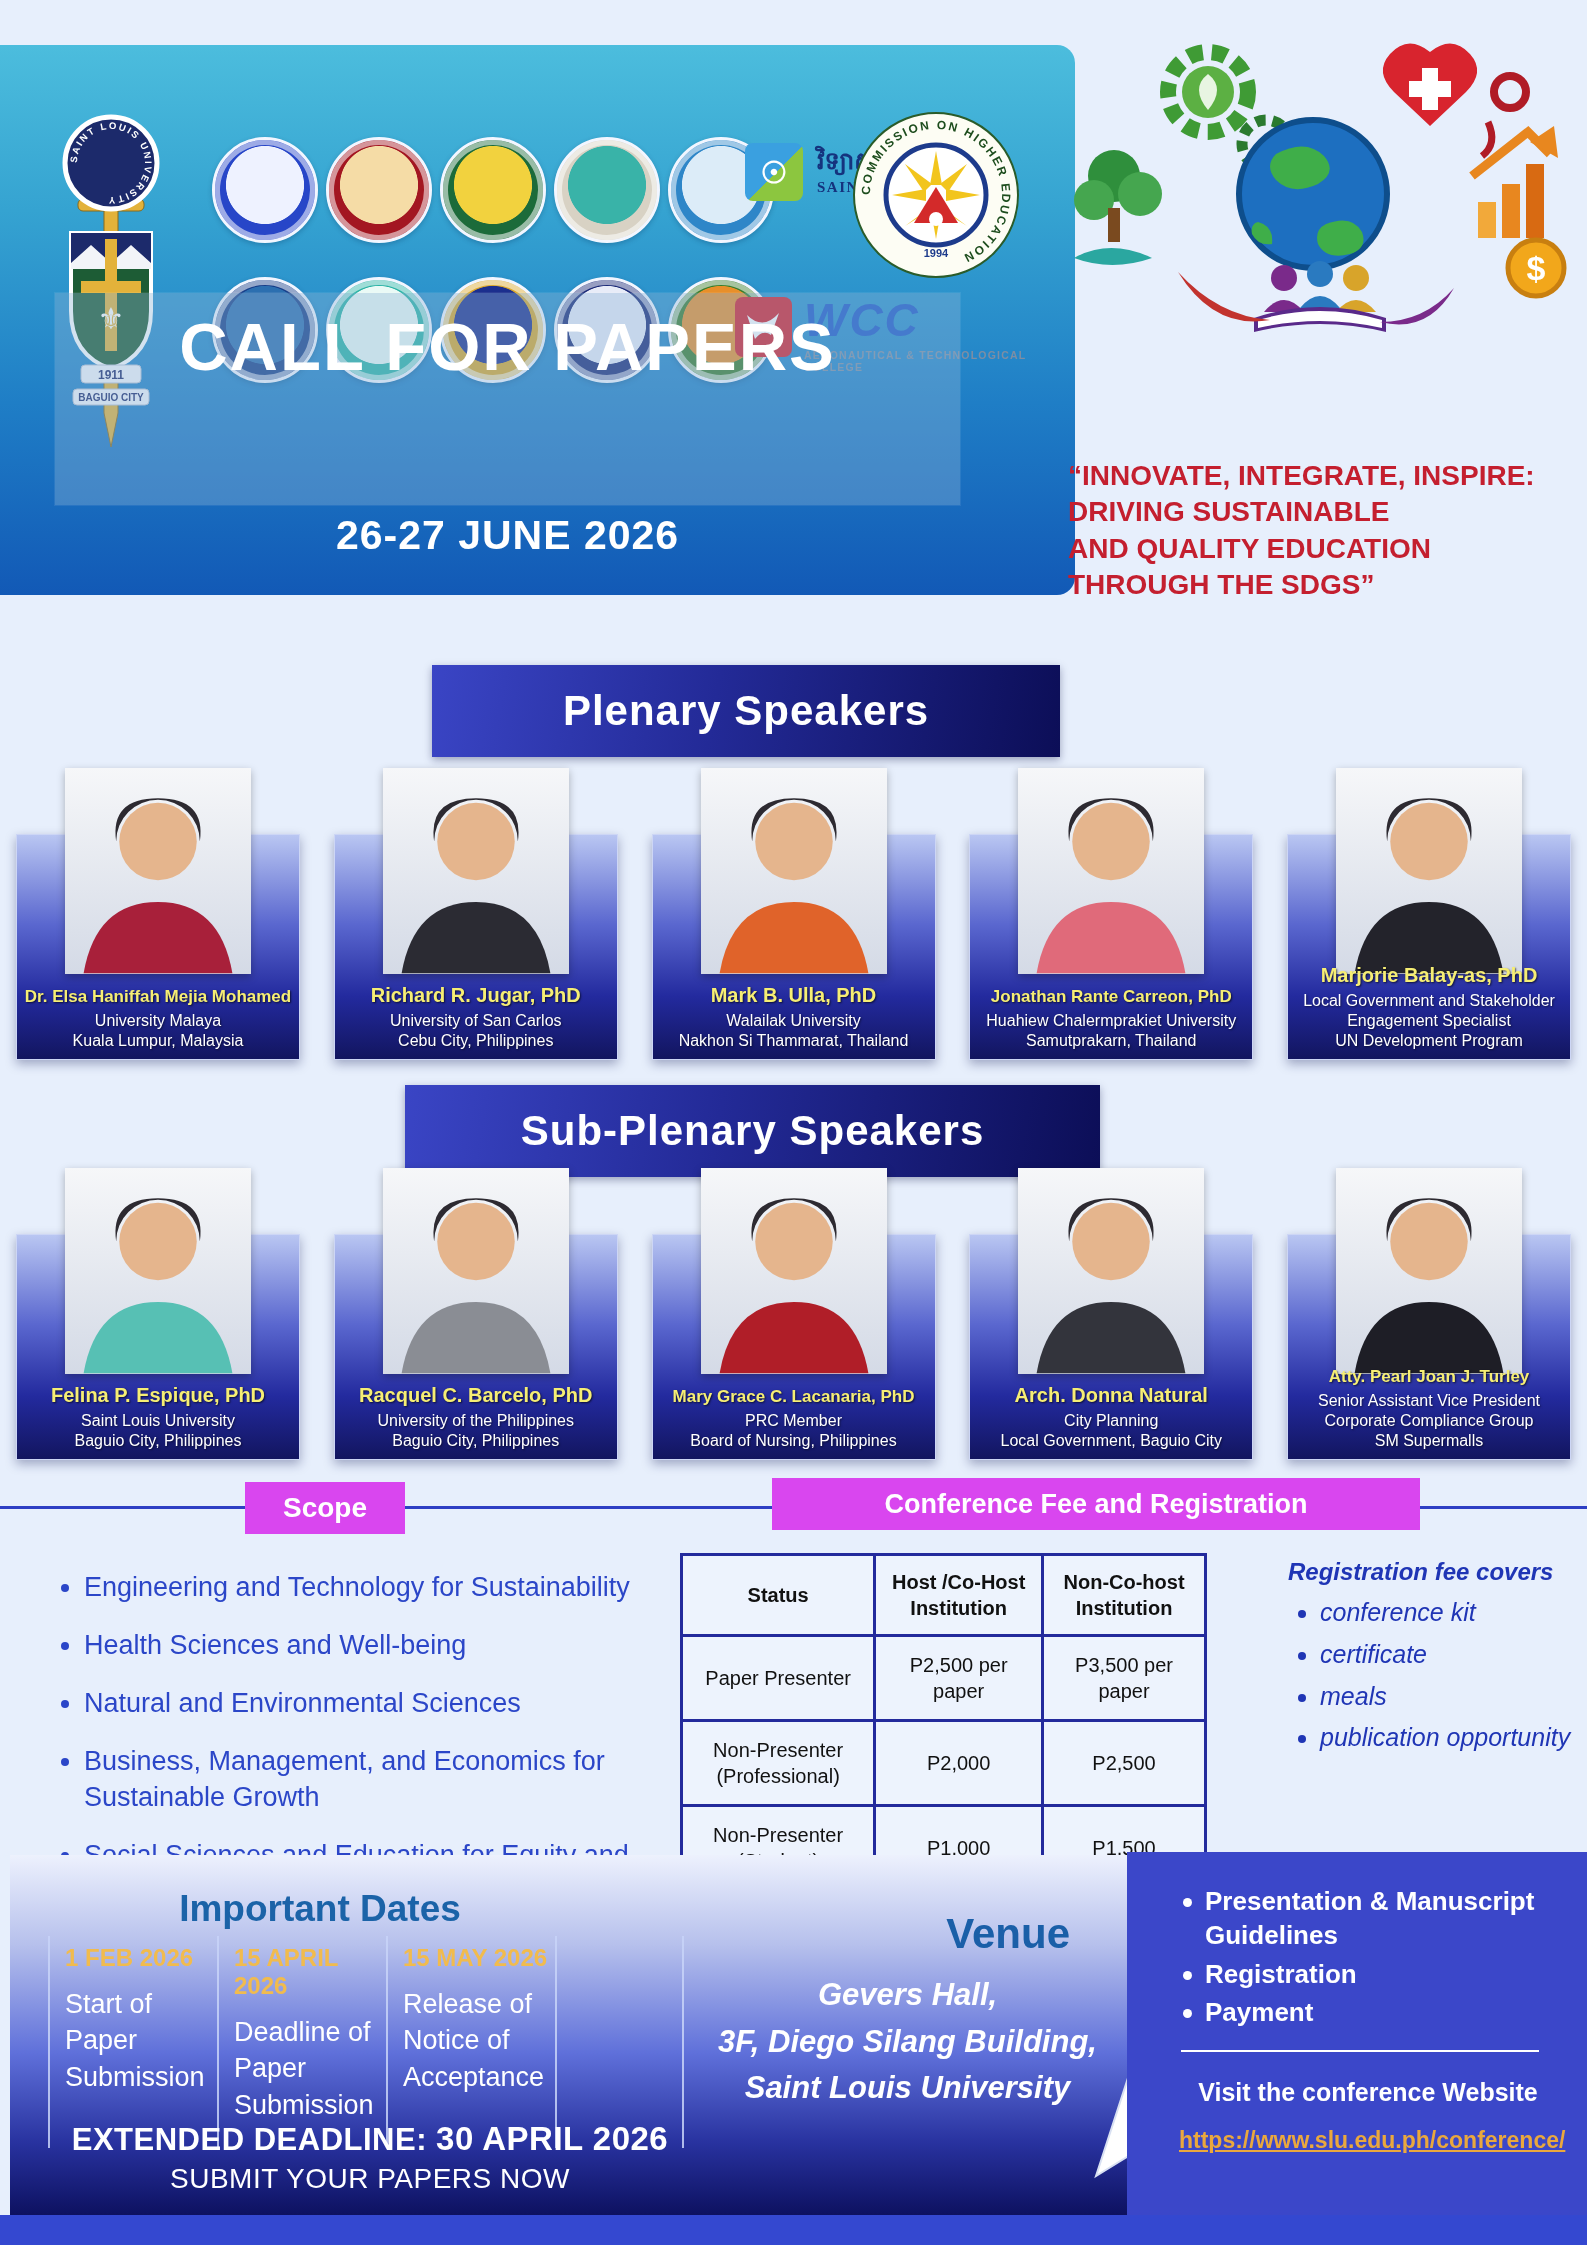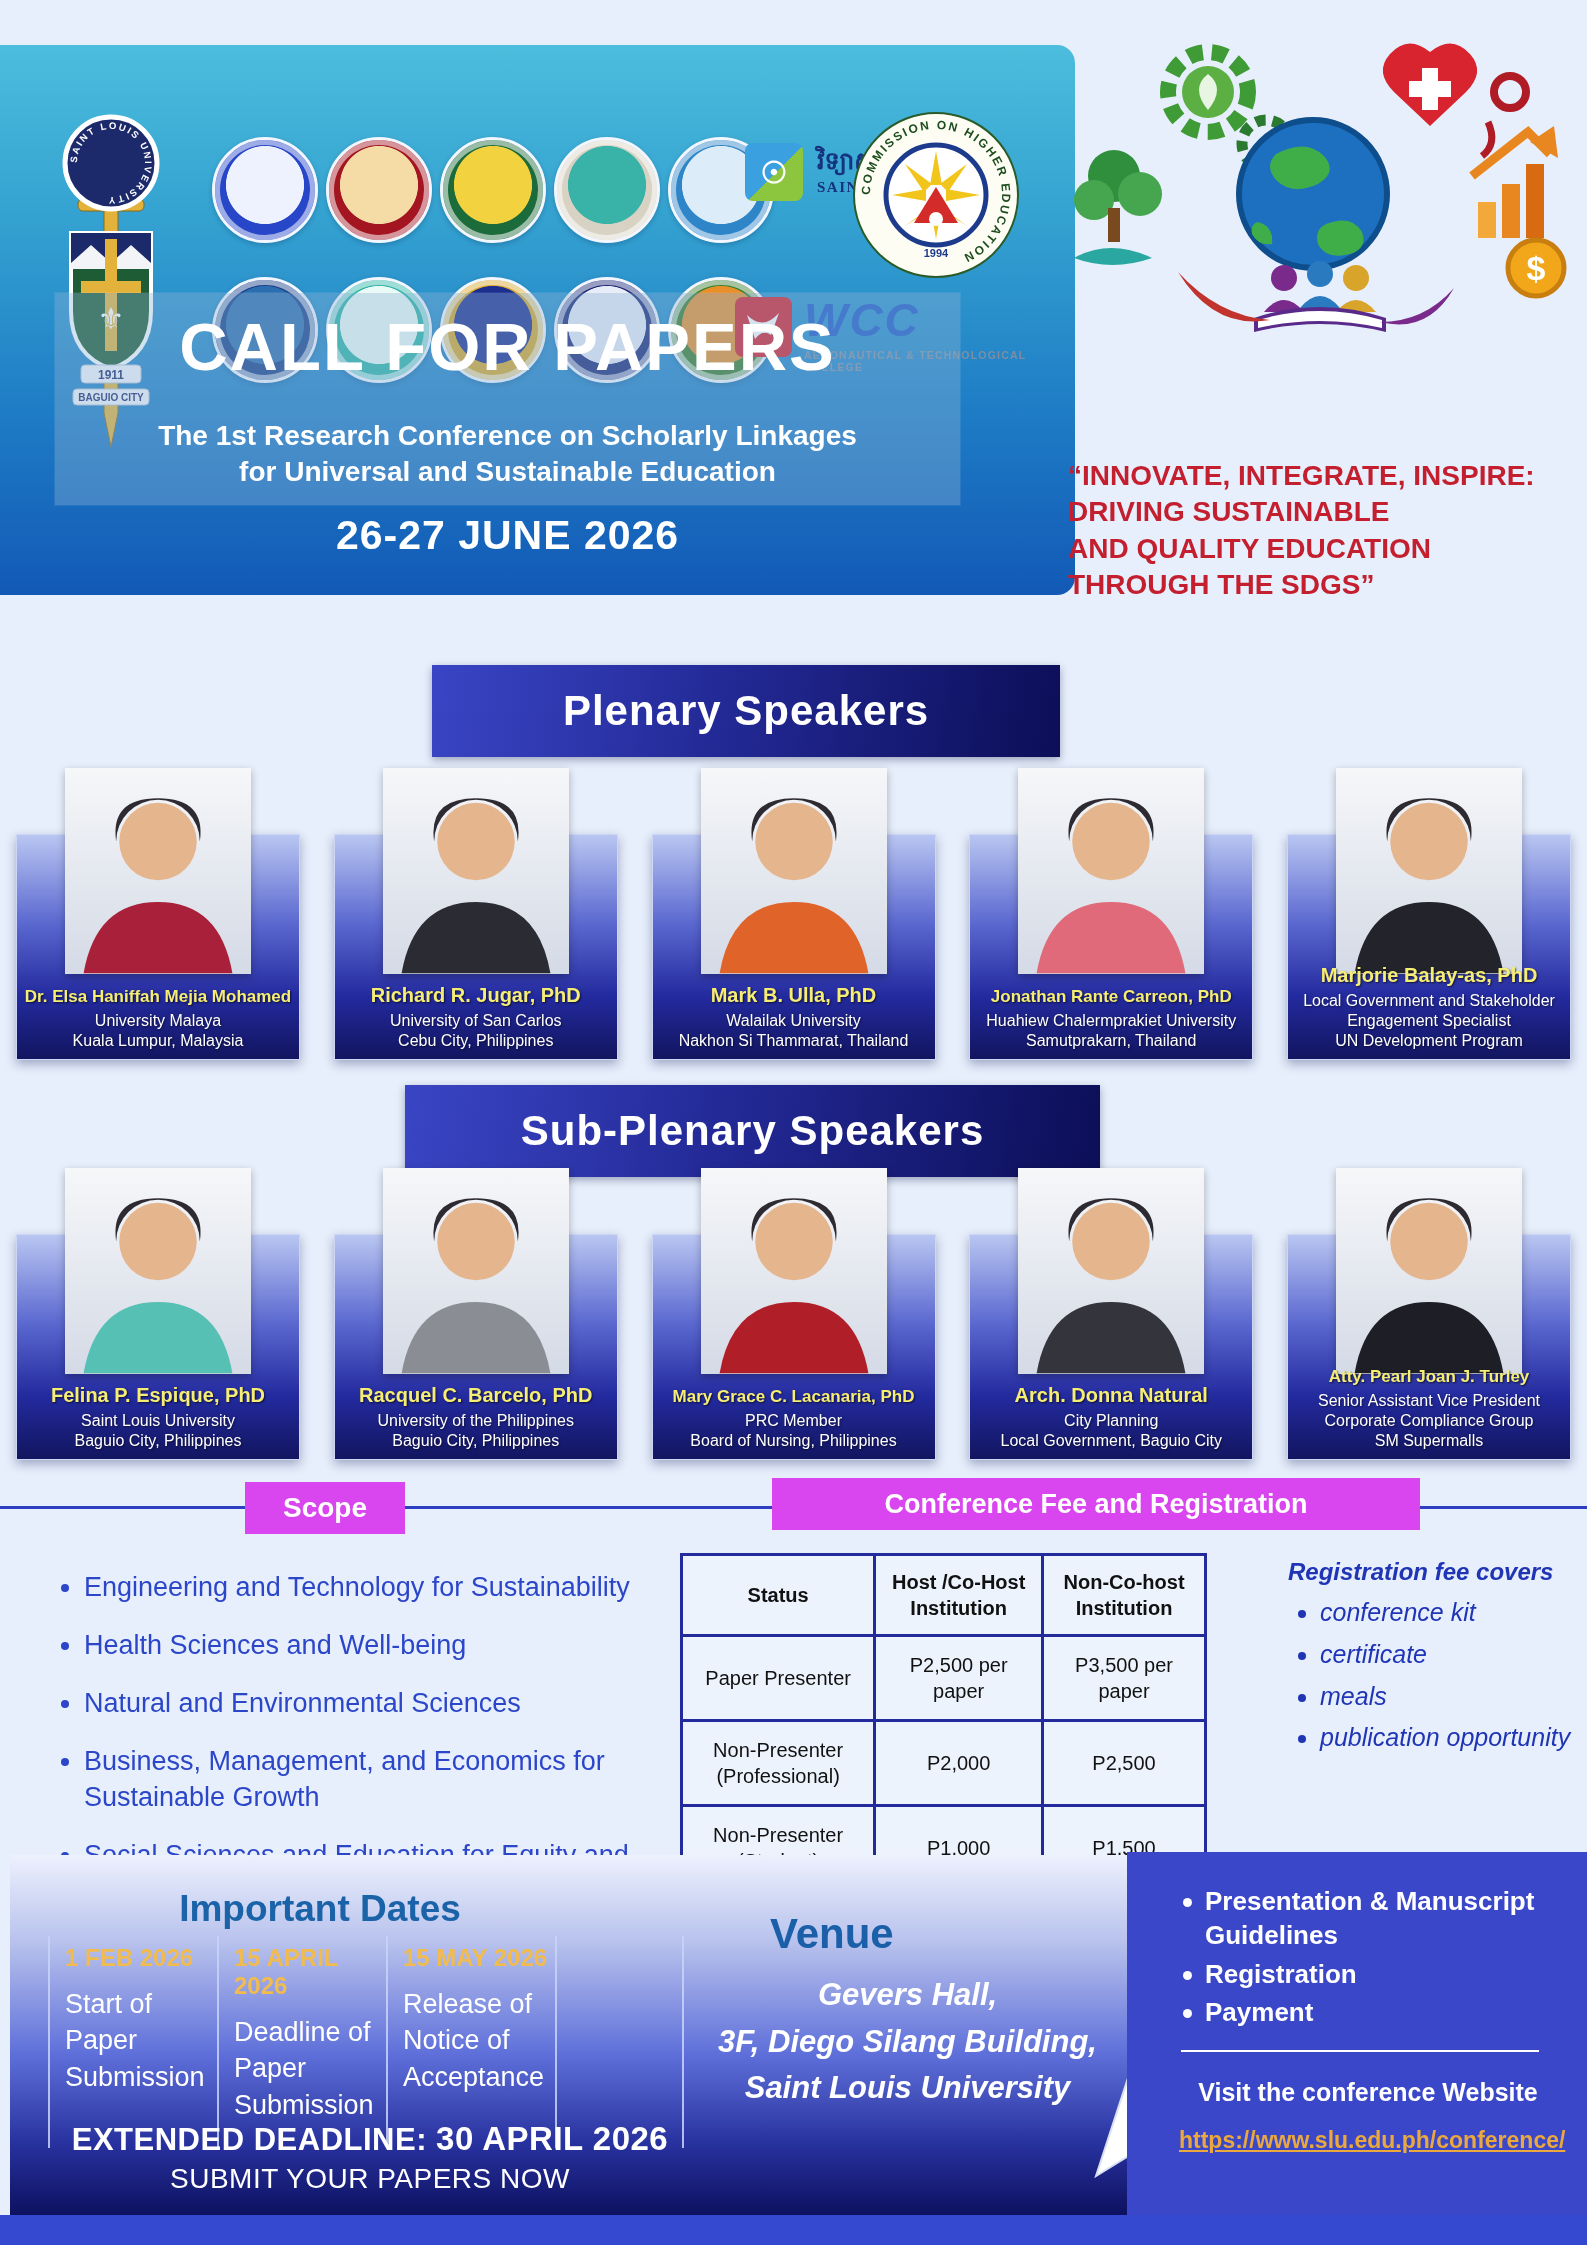--- a/index.html
+++ b/index.html
@@ -96,21 +96,21 @@
   .dcols{position:absolute;left:48px;top:1936px;height:212px;display:flex;
     border-right:2px solid rgba(200,212,248,.85);}
   .dcol{width:152px;border-left:2px solid rgba(200,212,248,.85);padding-left:15px;}
   .d-date{font-size:24px;font-weight:800;color:#f1bb4e;margin:8px 0 14px;}
   .d-label{font-size:27px;color:#fff;line-height:1.35;width:138px;}
   .vline{position:absolute;width:2px;background:rgba(200,212,248,.85);}
   .ext{position:absolute;left:40px;top:2120px;width:660px;text-align:center;color:#fff;}
   .ext1{font-size:31px;font-weight:600;letter-spacing:.5px;}
   .ext1 strong{font-weight:800;font-size:33px;}
   .ext2{font-size:28px;margin-top:5px;font-weight:500;letter-spacing:.5px;}
-  .venue-title{position:absolute;left:770px;top:1910px;width:300px;text-align:left;
+  .venue-title{position:absolute;left:770px;top:1910px;width:300px;text-align:right;
     color:#1a5fa8;font-size:42px;font-weight:800;}
   .venue-lines{position:absolute;left:655px;top:1972px;width:505px;text-align:center;
     color:#fff;font-size:31px;font-weight:700;font-style:italic;line-height:1.5;}
   .arrow{position:absolute;left:1078px;top:2072px;width:100px;height:108px;}
 
   
   .bottom-right{position:absolute;left:1127px;top:1852px;width:460px;height:363px;
     background:#3b47c9;box-sizing:border-box;padding:28px 30px 0 52px;}
   .links{list-style:none;margin:0;padding:0;}
   .links li{position:relative;color:#fff;font-weight:800;font-size:26px;line-height:1.3;
@@ -204,24 +204,20 @@
       </div>
       <div>
         <div class="wcc-word">WCC</div>
         <div class="wcc-cap">AERONAUTICAL &amp; TECHNOLOGICAL COLLEGE</div>
       </div>
     </div>
   </div>
 
   <div class="call-box"></div>
   <div class="call-title">CALL FOR PAPERS</div>
-  <div class="call-sub">
-    <div>The 1st Research Conference on Scholarly Linkages</div>
-    <div>for Universal and Sustainable Education</div>
-  </div>
   <div class="date-range">26-27 JUNE 2026</div>
 
   <svg class="sdg-collage" viewBox="0 0 522 312">
     <circle cx="150" cy="66" r="40" fill="none" stroke="#3f9b35" stroke-width="16" stroke-dasharray="15 9"></circle>
     <circle cx="150" cy="66" r="26" fill="#5cb043"></circle>
     <path d="M150,48 q18,14 0,36 q-18,-22 0,-36" fill="#e8f5e2"></path>
     <circle cx="208" cy="118" r="24" fill="none" stroke="#2a7a2f" stroke-width="11" stroke-dasharray="10 7"></circle>
     <path d="M372,26 q22,-18 40,2 q16,18 -4,38 l-36,34 l-36,-34 q-20,-20 -4,-38 q18,-20 40,-2 z" fill="#d8242e"></path>
     <rect x="364" y="42" width="16" height="42" fill="#fff"></rect>
     <rect x="351" y="55" width="42" height="16" fill="#fff"></rect>

